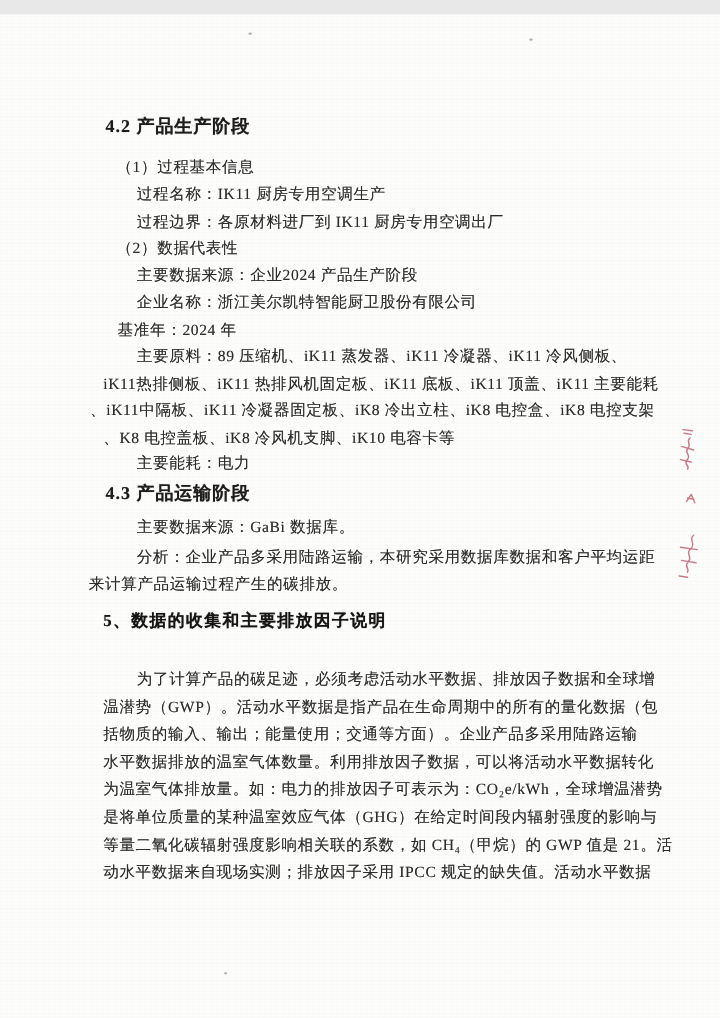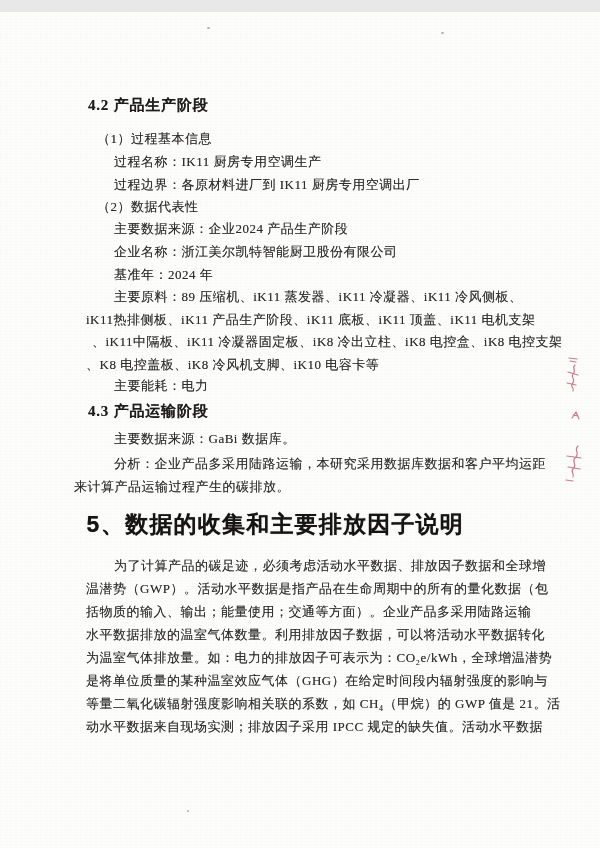--- a/index.html
+++ b/index.html
@@ -37,22 +37,22 @@
     white-space: nowrap;
     font-size: 15px;
     font-weight: bold;
     letter-spacing: 0.8px;
     color: #1e1d1c;
     text-shadow: 0 0 0.6px rgba(30,29,28,0.6);
   }
   .h-main {
     position: absolute;
     white-space: nowrap;
-    font-family: Liberation Mono, monospace;
-    font-size: 23px;
+    font-family: Liberation Serif, serif;
+    font-size: 14px;
     font-weight: bold;
     letter-spacing: 1.2px;
     color: #161514;
     text-shadow: 0 0 0.7px rgba(22,21,20,0.65);
   }
   .speck {
     position: absolute;
     border-radius: 50%;
     background: #6f6f6f;
     opacity: 0.55;
@@ -75,25 +75,25 @@
     <div class="ln" style="left:114px; top:141px;">过程名称：IK11 厨房专用空调生产</div>
 
     <div class="ln" style="left:114px; top:164px;">过程边界：各原材料进厂到 IK11 厨房专用空调出厂</div>
 
     <div class="ln" style="left:97px; top:186px;">（2）数据代表性</div>
 
     <div class="ln" style="left:114px; top:208px;">主要数据来源：企业2024 产品生产阶段</div>
 
     <div class="ln" style="left:114px; top:231px;">企业名称：浙江美尔凯特智能厨卫股份有限公司</div>
 
-    <div class="ln" style="left:114px; top:254px;">基准年：2024 年</div>
+    <div class="ln" style="left:98px; top:254px;">基准年：2024 年</div>
 
     <div class="ln" style="left:114px; top:276px;text-align:right;">主要原料：89 压缩机、iK11 蒸发器、iK11 冷凝器、iK11 冷风侧板、</div>
-    <div class="ln" style="left:86px; top:299px;">iK11热排侧板、iK11 产品生产阶段、iK11 底板、iK11 顶盖、iK11 电机支架</div>
-    <div class="ln" style="left:92px; top:321px;">、iK11中隔板、iK11 冷凝器固定板、iK8 冷出立柱、iK8 电控盒、iK8 电控支架</div>
+    <div class="ln" style="left:86px; top:299px;">iK11热排侧板、iK11 热排风机固定板、iK11 底板、iK11 顶盖、iK11 主要能耗</div>
+    <div class="ln" style="left:75px; top:321px;">、iK11中隔板、iK11 冷凝器固定板、iK8 冷出立柱、iK8 电控盒、iK8 电控支架</div>
     <div class="ln" style="left:86px; top:344px;">、K8 电控盖板、iK8 冷风机支脚、iK10 电容卡等</div>
 
     <div class="ln" style="left:114px; top:365px;">主要能耗：电力</div>
   </div>
 
   <div>
     <div class="h-sub" style="left:88px; top:390px;">4.3 产品运输阶段</div>
 
     <div class="ln" style="left:114px; top:418px;">主要数据来源：GaBi 数据库。</div>
 

